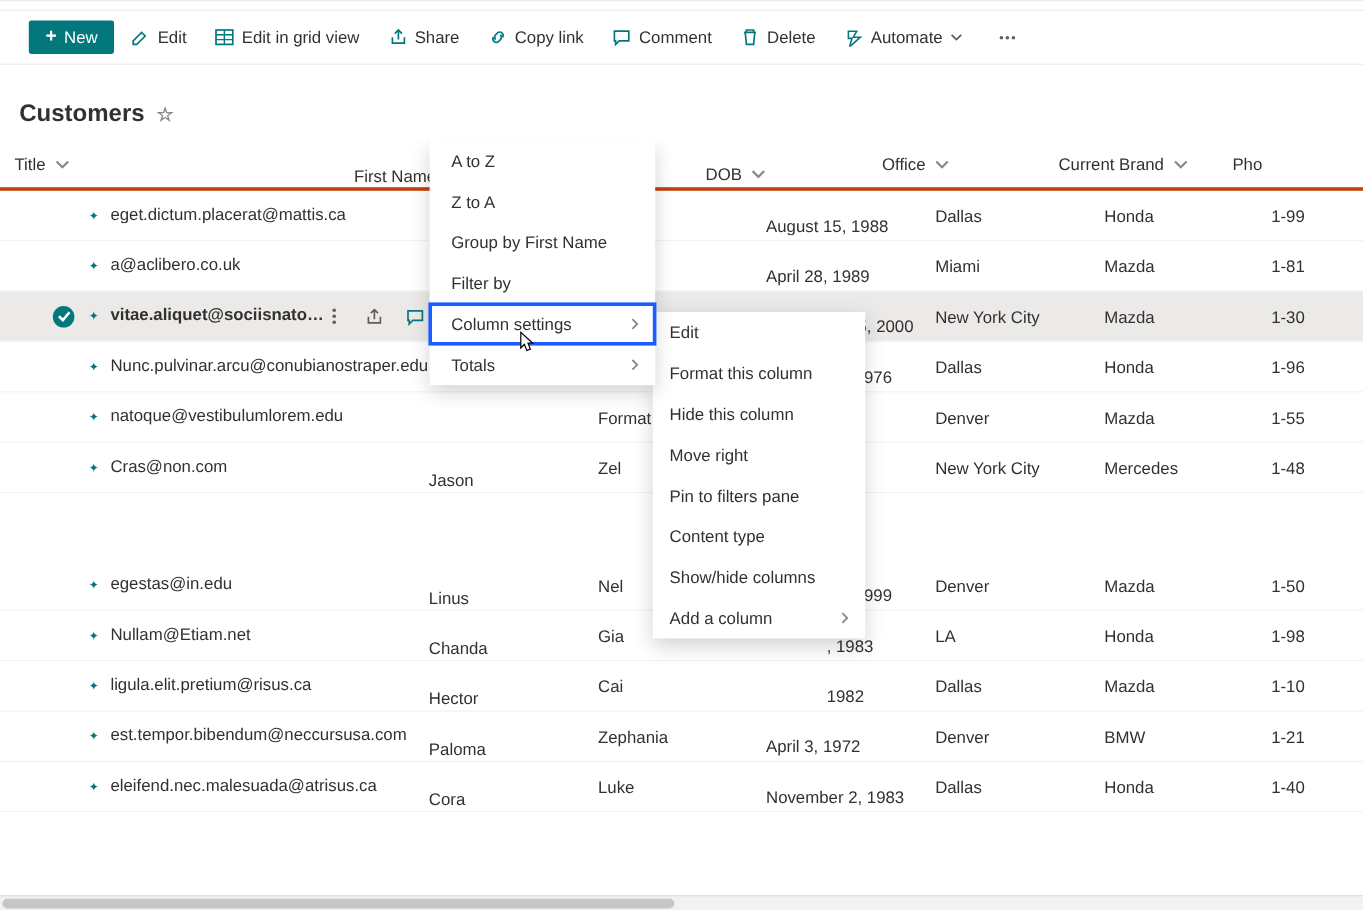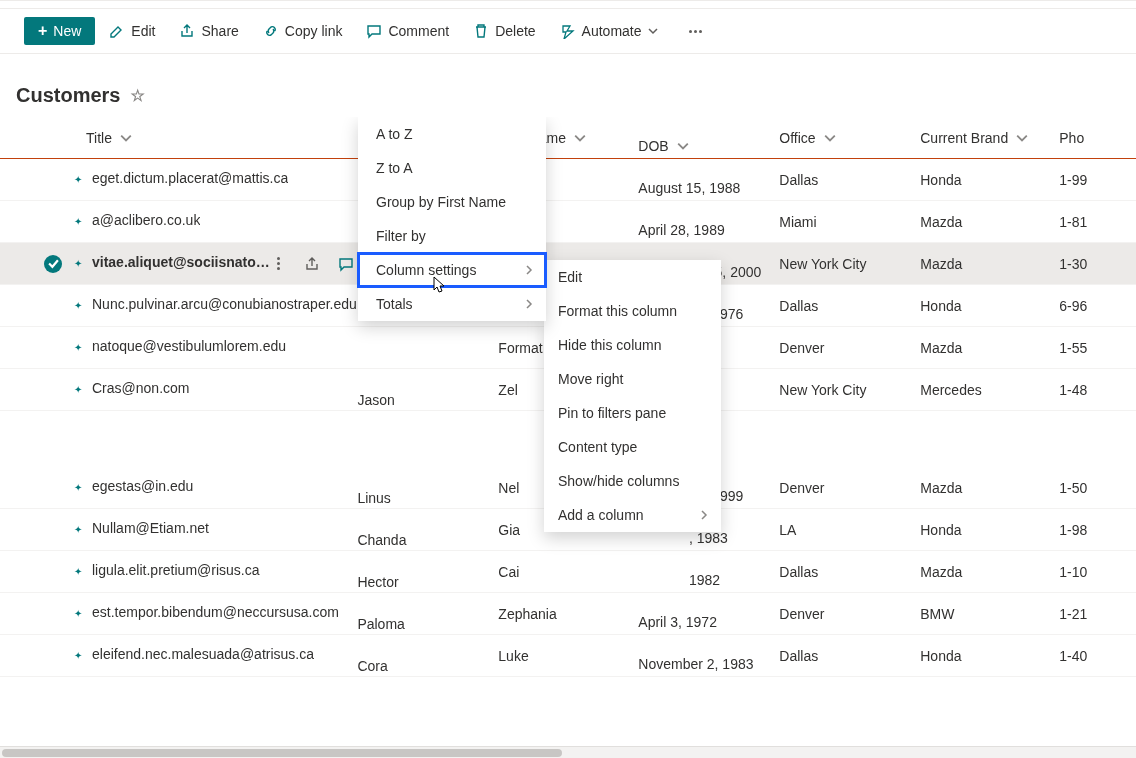--- a/index.html
+++ b/index.html
@@ -40,23 +40,22 @@
     display:flex; align-items:center; gap:10px;
     padding:30px 28px 10px 16px;
     font-size:20px; font-weight:600;
   }
   .star { color:#8a8886; font-size:16px; cursor:pointer; }
 
   .list-wrap { position:relative; overflow-x:hidden; }
 
   .list-header {
     display:flex; align-items:center;
-    border-bottom:1px solid #c2410c;
+    border-bottom:3px solid #c2410c;
     height:42px;
-    padding-left:74px;
   }
   .col-head {
     display:flex; align-items:center; gap:8px;
     font-size:14px; color:#323130; cursor:pointer;
   }
   .hchev { color:#8a8886; }
 
   .col-title { width:295px; padding-left:12px; }
   .col-first { width:147px;margin-top:20px; }
   .col-last  { width:146px; }
@@ -130,20 +129,29 @@
     <span class="plus">+</span>
     <span>New</span>
   </button>
   <div class="cmd-item">
     <span class="ico">
       <svg viewBox="0 0 16 16" width="16" height="16">
           <path d="M2 11l7-7 3 3-7 7H2v-3z" fill="none" stroke="currentColor" stroke-width="1.4"></path>
         </svg>
     </span>
     <span>Edit</span>
+  </div>
+  <div class="cmd-item">
+    <span class="ico">
+      <svg viewBox="0 0 16 16" width="16" height="16">
+          <rect x="1" y="2" width="14" height="12" fill="none" stroke="currentColor" stroke-width="1.4"></rect>
+          <path d="M1 6h14M1 10h14M8 2v12" stroke="currentColor" stroke-width="1.2"></path>
+        </svg>
+    </span>
+    <span>Edit in grid view</span>
   </div>
   <div class="cmd-item">
     <span class="ico">
       <svg viewBox="0 0 16 16" width="16" height="16">
           <path d="M3 8v5h10V8M8 2v8M5 5l3-3 3 3" fill="none" stroke="currentColor" stroke-width="1.4"></path>
         </svg>
     </span>
     <span>Share</span>
   </div>
   <div class="cmd-item">
@@ -289,21 +297,21 @@
         <div class="cell col-brand">Mazda</div>
         <div class="cell col-phone">1-30</div>
       </div>
       <div class="row">
         <div class="cell col-title title-cell"><span class="tiny-sup">✦</span><span class="title-text" style="font-weight: 400;">Nunc.pulvinar.arcu@conubianostraper.edu</span></div>
         <div class="cell col-first"></div>
         <div class="cell col-last">Edit</div>
         <div class="cell col-dob">&nbsp;&nbsp;&nbsp;&nbsp;&nbsp;&nbsp;&nbsp;&nbsp;&nbsp;&nbsp;&nbsp;&nbsp;&nbsp;&nbsp;&nbsp;9, 1976</div>
         <div class="cell col-office">Dallas</div>
         <div class="cell col-brand">Honda</div>
-        <div class="cell col-phone">6-96</div>
+        <div class="cell col-phone">1-96</div>
       </div>
       <div class="row">
         <div class="cell col-title title-cell"><span class="tiny-sup">✦</span><span class="title-text" style="font-weight: 400;">natoque@vestibulumlorem.edu</span></div>
         <div class="cell col-first"></div>
         <div class="cell col-last">Format this column</div>
         <div class="cell col-dob">&nbsp;&nbsp;&nbsp;&nbsp;&nbsp;&nbsp;&nbsp;&nbsp;&nbsp;&nbsp;&nbsp;&nbsp;&nbsp;1976</div>
         <div class="cell col-office">Denver</div>
         <div class="cell col-brand">Mazda</div>
         <div class="cell col-phone">1-55</div>
       </div>

